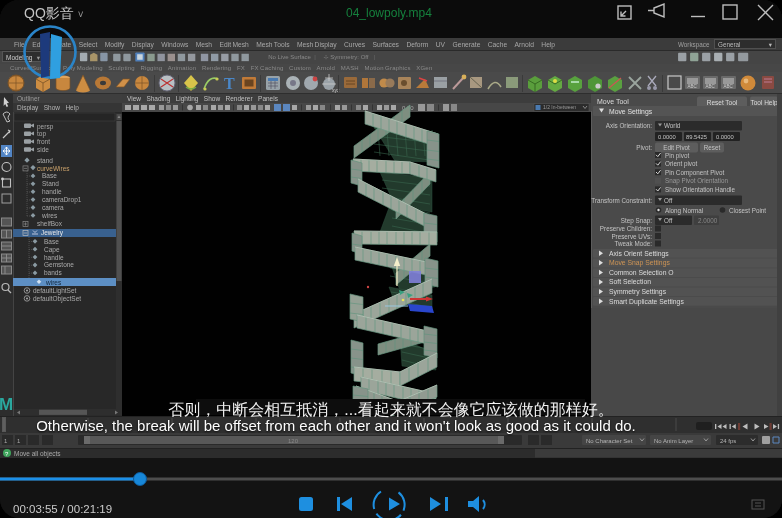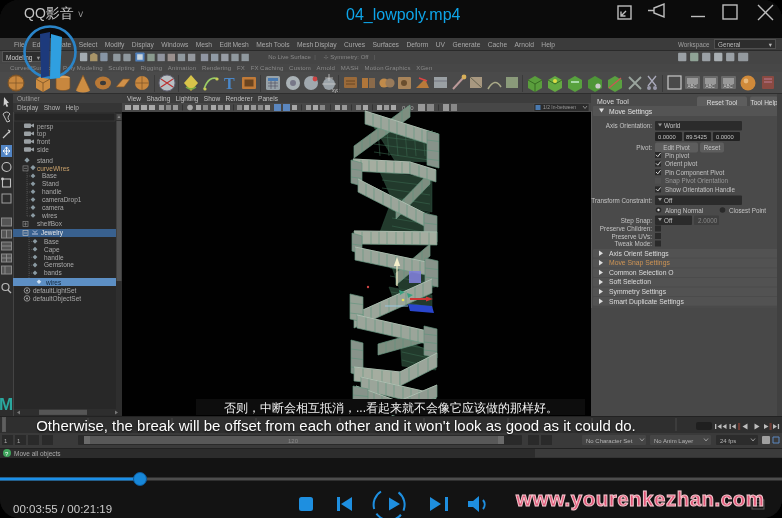--- a/index.html
+++ b/index.html
@@ -7,21 +7,21 @@
   body{font-family:"Liberation Sans",sans-serif;}
   #page{position:relative;width:782px;height:518px;overflow:hidden;background:#121212;border-radius:19px;}
   .abs{position:absolute;}
 </style>
 </head>
 <body>
 <div id="page">
 
   <div class="abs" style="left:0;top:0;width:782px;height:38px;background:#0b0b0b;"></div>
   <div class="abs" style="left:24px;top:5px;font-size:14px;color:#c3c3c3;">QQ影音 <span style="font-size:10px;color:#9a9a9a;">˅</span></div>
-  <div class="abs" style="left:346px;top:6px;font-size:16px;color:#0ea5e9;">04_lowpoly.mp4</div>
+  <div class="abs" style="left:346px;top:6px;font-size:12px;color:#15803d;">04_lowpoly.mp4</div>
 
   <svg class="abs" style="left:610px;top:0;width:172px;height:30px;" viewBox="0 0 172 30">
     <g stroke="#bdbdbd" stroke-width="1.4" fill="none">
       <rect x="8" y="6" width="13" height="13"></rect>
       <path d="M11 16 l5 -5 M11 11.5 V16 H15.5"></path>
       <path d="M44 8 l10 -4 v13 l-10 -4 z M44 8 v5 M38 10.5 h6"></path>
       <path d="M81 16.5 h14"></path>
       <rect x="113" y="5" width="14" height="14"></rect>
       <path d="M148 5 l15 15 M163 5 l-15 15"></path>
     </g>
@@ -651,21 +651,21 @@
       <path d="M773 21 h6 v6 h-6 z" fill="none" stroke="#5b87c0" stroke-width="1"></path>
     </g>
 
     <circle cx="7" cy="37" r="4" fill="#3fa45c"></circle>
       <text x="5" y="39.5" font-size="6" fill="#fff">?</text>
     <text x="14" y="39.5" font-size="6.5" fill="#aaa">Move all objects</text>
     <rect x="535" y="33" width="247" height="8.5" fill="#3b3b3b"></rect>
   </svg>
 
   <div class="abs" style="left:196px;top:399px;width:389px;height:16px;background:#0d0d0d;"></div>
-  <div class="abs" style="left:0;top:400px;width:782px;text-align:center;font-size:12px;color:#f2f2f2;">否则，中断会相互抵消，...看起来就不会像它应该做的那样好。</div>
+  <div class="abs" style="left:0;top:400px;width:782px;text-align:center;font-size:16px;color:#f2f2f2;">否则，中断会相互抵消，...看起来就不会像它应该做的那样好。</div>
   <div class="abs" style="left:0;top:417px;width:672px;text-align:center;font-size:15px;color:#fdfdfd;text-shadow:0 1px 2px rgba(0,0,0,.8);">Otherwise, the break will be offset from each other and it won't look as good as it could do.</div>
 
   <svg class="abs" style="left:20px;top:22px;width:62px;height:62px;" viewBox="0 0 62 62">
     <circle cx="30" cy="30" r="25.5" fill="none" stroke="#2a84c8" stroke-width="2.6"></circle>
     <path d="M20 12 L30 10 L29 54 L21 56 Z" fill="#1d3a7c"></path>
     <path d="M31 12 L42 15 L40 56 L30 57 Z" fill="#2f9fe0"></path>
   </svg>
 
   <div class="abs" style="left:0;top:458px;width:782px;height:60px;background:#131313;"></div>
   <svg class="abs" style="left:0;top:458px;width:782px;height:60px;" viewBox="0 0 782 60">
@@ -688,15 +688,14 @@
     <g stroke="#1e8fe0" stroke-width="2" fill="none">
       <path d="M381 33.5 a15.5 15.5 0 1 0 13 -1.5" stroke-dasharray="20 5 28 5 20"></path>
     </g>
     <path d="M389 39.5 v13 l11 -6.5 z" fill="#1e8fe0"></path>
 
     <g stroke="#555" stroke-width="1" fill="none">
       <rect x="752" y="42" width="12" height="9"></rect>
         <path d="M755 45 h6 M755 48 h6"></path>
     </g>
   </svg>
-  <div class="abs" style="left:516px;top:487px;width:260px;font-size:20.5px;font-weight:bold;color:#e25677;-webkit-text-stroke:1px #f3c7ce;letter-spacing:0.5px;white-space:nowrap;">www.yourenkezhan.com</div>
 
 </div>
 
 </body></html>

